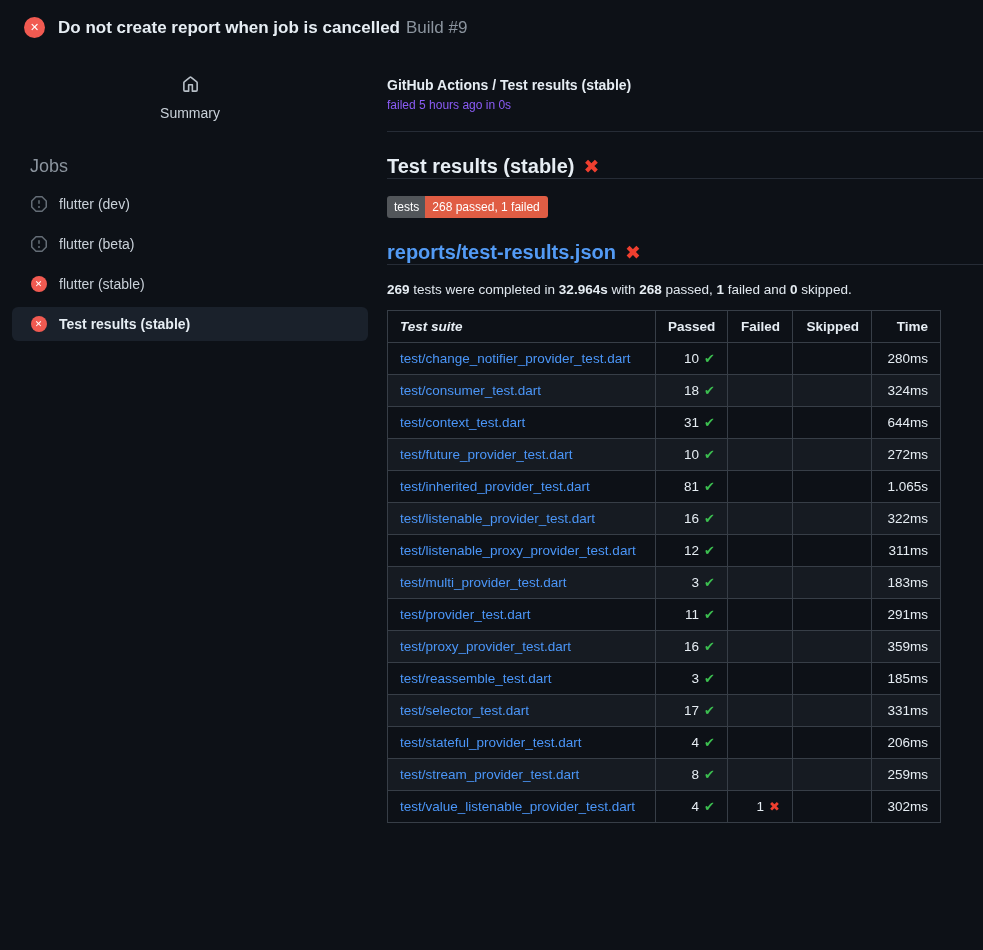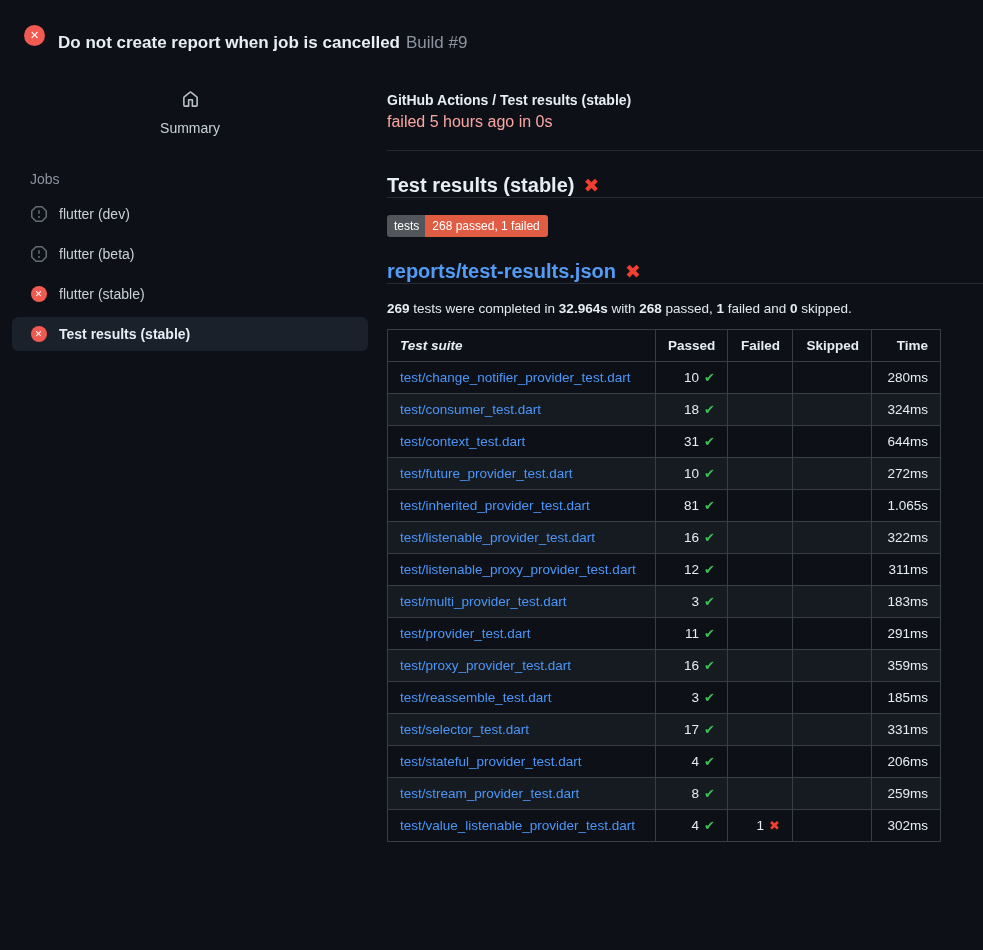--- a/index.html
+++ b/index.html
@@ -4,42 +4,42 @@
 <style>
   * { margin:0; padding:0; box-sizing:border-box; }
   html,body { width:983px; height:950px; background:#0d1117; overflow:hidden;
     font-family:"Liberation Sans","DejaVu Sans",sans-serif; color:#c9d1d9; }
 
   
   .page-header { display:flex; align-items:center; gap:13px; padding:17px 24px 15px 24px; }
   .fail-circle { width:21px; height:21px; min-width:21px; border-radius:50%;
     background:#f15a51; color:#0d1117; display:flex; align-items:center; justify-content:center;
     font-size:11px; font-weight:bold; color:#fff; }
-  .page-title { font-size:17px; font-weight:bold; color:#e6edf3;margin-top:16px; }
+  .page-title { font-size:17px; font-weight:bold; color:#e6edf3; }
   .build-no { font-size:17px; color:#8b949e; font-weight:400; margin-left:6px; }
 
   
   .layout { display:flex; align-items:flex-start; }
   .sidebar { width:380px; min-width:380px; padding:14px 12px 0 12px; }
   .main { flex:1; padding:24px 0 0 7px; }
 
   
   .nav-item { display:flex; align-items:center; gap:12px; padding:9px 18px;
     border-radius:6px; font-size:14px; color:#c9d1d9; cursor:pointer; }
   .nav-item.selected { background:#1a212b; color:#e6edf3; font-weight:bold; }
   .nav-item .ic { display:flex; align-items:center; justify-content:center; width:17px; min-width:17px; }
-  .section-label { font-size:14px; color:#8b949e; padding:0 18px; margin:26px 0 10px 0; }
+  .section-label { font-size:18px; color:#8b949e; padding:0 18px; margin:26px 0 10px 0; }
   .summary-item { margin-bottom:2px;flex-direction:column; }
   .jobs-list .nav-item { margin-bottom:6px; }
   .mini-fail { width:16px; height:16px; min-width:16px; border-radius:50%; background:#f15a51;
     display:flex; align-items:center; justify-content:center; font-size:9px; font-weight:bold; color:#fff; }
 
   
   .check-title { font-size:14px; font-weight:bold; color:#e6edf3; }
-  .check-sub { font-size:16px; color:#fca5a5; margin-top:5px; }
+  .check-sub { font-size:12px; color:#8b5cf6; margin-top:5px; }
   .divider { border-bottom:1px solid #262c36; margin-top:19px; }
 
   h2.sec { font-size:20px; font-weight:bold; color:#e6edf3; margin-top:23px;
     border-bottom:1px solid #262c36; }
   h2.sec .hx { color:#ef3f2f; font-size:19px; margin-left:9px; font-weight:bold; }
   h2.sec.report a { color:#539bf5; text-decoration:none; }
 
   .badge { display:inline-flex; margin-top:17px; font-size:12px; border-radius:3px;
     overflow:hidden; line-height:1;text-align:center; }
   .badge .bl { background:#52565a; color:#fff; padding:5px 6px 5px 7px; }

